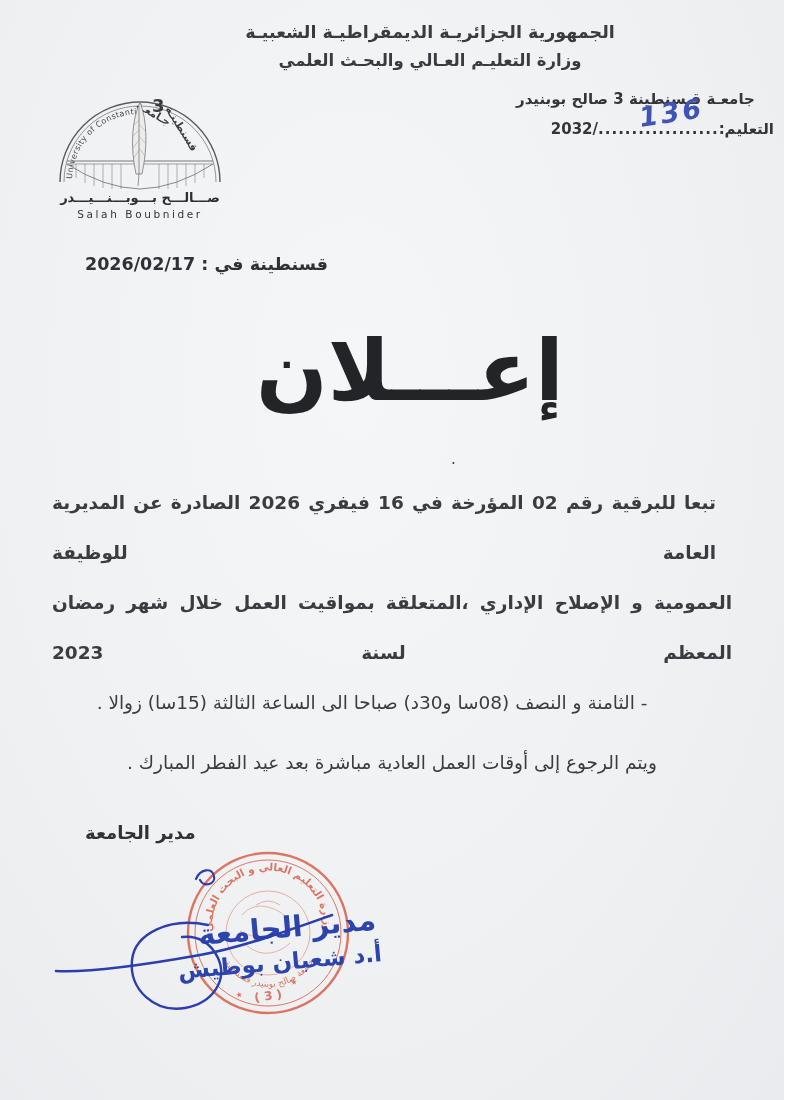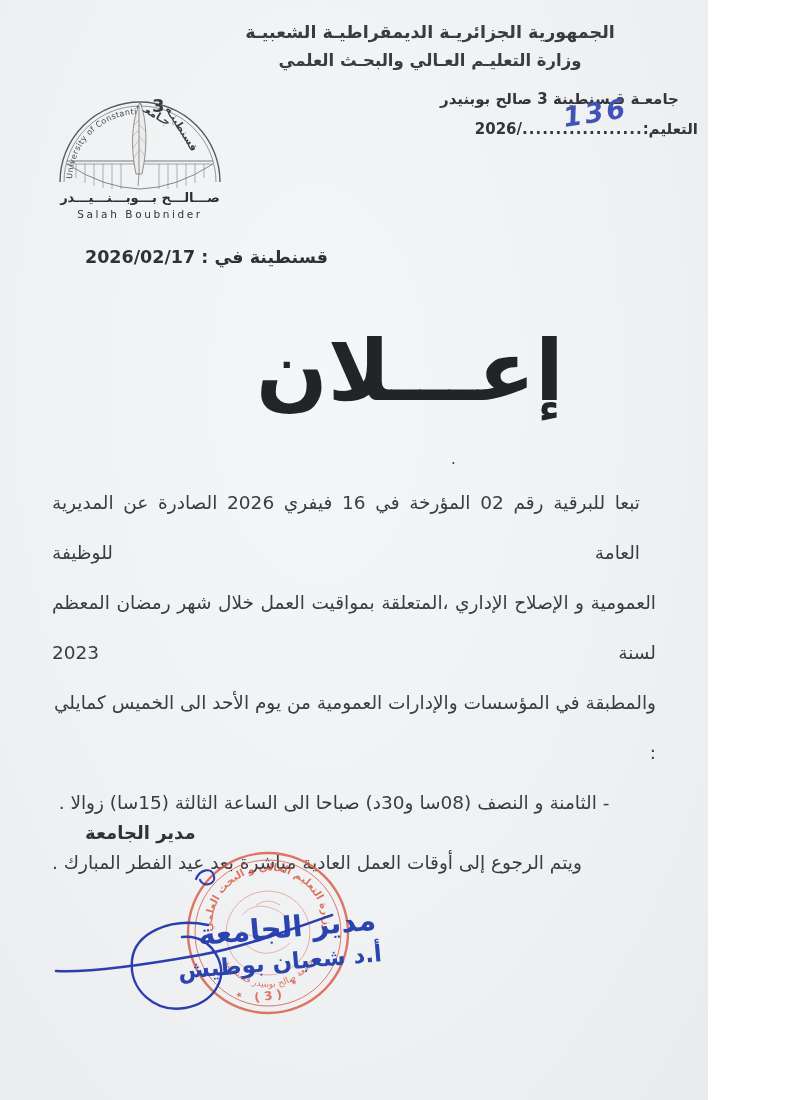--- a/index.html
+++ b/index.html
@@ -2,21 +2,21 @@
 <html lang="ar"><head>
 <meta charset="utf-8">
 <style>
   html,body { margin:0; padding:0; }
   body {
     width:800px; height:1100px;
     font-family:"DejaVu Sans", sans-serif;
     color:#3b3c41;
   }
   .page {
-    position:relative; width:708px; height:1100px; overflow:hidden;
+    position:relative; width:784px; height:1100px; overflow:hidden;
     background: radial-gradient(ellipse at 45% 35%, #f5f6f8 0%, #f0f1f3 55%, #e9ebee 100%);
   }
   
   .header { position:absolute; top:22px; left:50px; width:760px; text-align:center; color:#3a3b41; }
   .header .line1 { font-size:17.5px; font-weight:bold; }
   .header .line2 { font-size:16.5px; font-weight:bold; margin-top:9px; }
   
   .refblock {
     position:absolute; top:84px; right:10px; width:258px;
     direction:rtl; text-align:left; font-weight:bold;
@@ -25,37 +25,37 @@
   .refline { display:flex; align-items:center; }
   .refline .dots { position:relative; letter-spacing:1px; }
   .handnum {
     position:absolute; top:-16px; right:14px;
     color:#4054b8; font-size:27px; font-style:italic; font-weight:bold;
     letter-spacing:3px; transform:rotate(-9deg); white-space:nowrap;
   }
   
   .logo { position:absolute; top:86px; left:52px; width:178px; height:142px; }
   
-  .dateline { position:absolute; top:247px; left:85px; direction:rtl; font-size:17.5px; font-weight:bold; color:#303136; }
+  .dateline { position:absolute; top:254px; left:85px; direction:rtl; font-size:17.5px; font-weight:bold; color:#303136; }
   
   .doc-title {
     position:absolute; top:322px; left:0; width:820px; text-align:center;
     font-size:84px; font-weight:bold; color:#232428; letter-spacing:-2px; direction:rtl;
   }
   .title-dot { position:absolute; top:450px; left:451px; font-size:15px; color:#3c3d42; }
   
   .body-text {
     position:absolute; top:478px; right:52px; left:52px;
     direction:rtl; font-size:18.5px; color:#3b3c41; line-height:50px;
   }
-  .l-just  { text-align:justify; text-align-last:justify; }
+  .l-just  { text-align:justify; text-align-last:justify;font-weight:bold; }
   .l-first { padding-right:16px; }
   .l-right { text-align:right; }
   .l-bullet{ text-align:center; padding-right:40px; }
-  .l-close { text-align:left; margin-top:10px; }
+  .l-close { text-align:center; margin-top:10px; }
   
   .director { position:absolute; top:822px; left:85px; direction:rtl; font-size:18px; font-weight:bold; color:#303237; }
   .stampwrap { position:absolute; top:845px; left:50px; width:420px; height:215px; }
   .stamp-red  { stroke:#d85a42; fill:none; }
   .stamp-redt { fill:#d85a42; }
   .blue-ink   { fill:#2b44ae; }
   .pen        { stroke:#2a3eae; fill:none; stroke-linecap:round; }
 </style>
 </head>
 <body>
@@ -102,33 +102,32 @@
   </svg>
 
   <div class="refblock">
     <div>جامعـة قـسنطينة 3 صالح بوبنيدر</div>
     <div class="refline">
       <span>التعليم:</span>
       <span class="dots">
         <span>..................</span>
         <span class="handnum">136</span>
       </span>
-      <span dir="ltr">2026/</span>
+      <span dir="ltr">2032/</span>
     </div>
   </div>
 
   <div class="dateline">قسنطينة في : 2026/02/17</div>
 
   <div class="doc-title">إعـــلان</div>
   <div class="title-dot">.</div>
 
   <div class="body-text">
     <div class="l-just l-first">تبعا للبرقية رقم 02 المؤرخة في 16 فيفري 2026 الصادرة عن المديرية العامة للوظيفة</div>
     <div class="l-just">العمومية و الإصلاح الإداري ،المتعلقة بمواقيت العمل خلال شهر رمضان المعظم لسنة 2023</div>
-    <div class="l-right">والمطبقة في المؤسسات والإدارات العمومية من يوم الأحد الى الخميس كمايلي :</div>
     <div class="l-bullet">- الثامنة و النصف (08سا و30د) صباحا الى الساعة الثالثة (15سا) زوالا .</div>
     <div class="l-close">ويتم الرجوع إلى أوقات العمل العادية مباشرة بعد عيد الفطر المبارك .</div>
   </div>
 
   <div class="director">مدير الجامعة</div>
 
   <svg class="stampwrap" viewBox="0 0 420 215" xmlns="http://www.w3.org/2000/svg">
     <defs>
       <path id="rimTop" d="M 163,92 A 56,56 0 1 1 273,92" fill="none"></path>
       <path id="rimBot" d="M 170,110 A 53,53 0 0 0 268,108" fill="none"></path>

